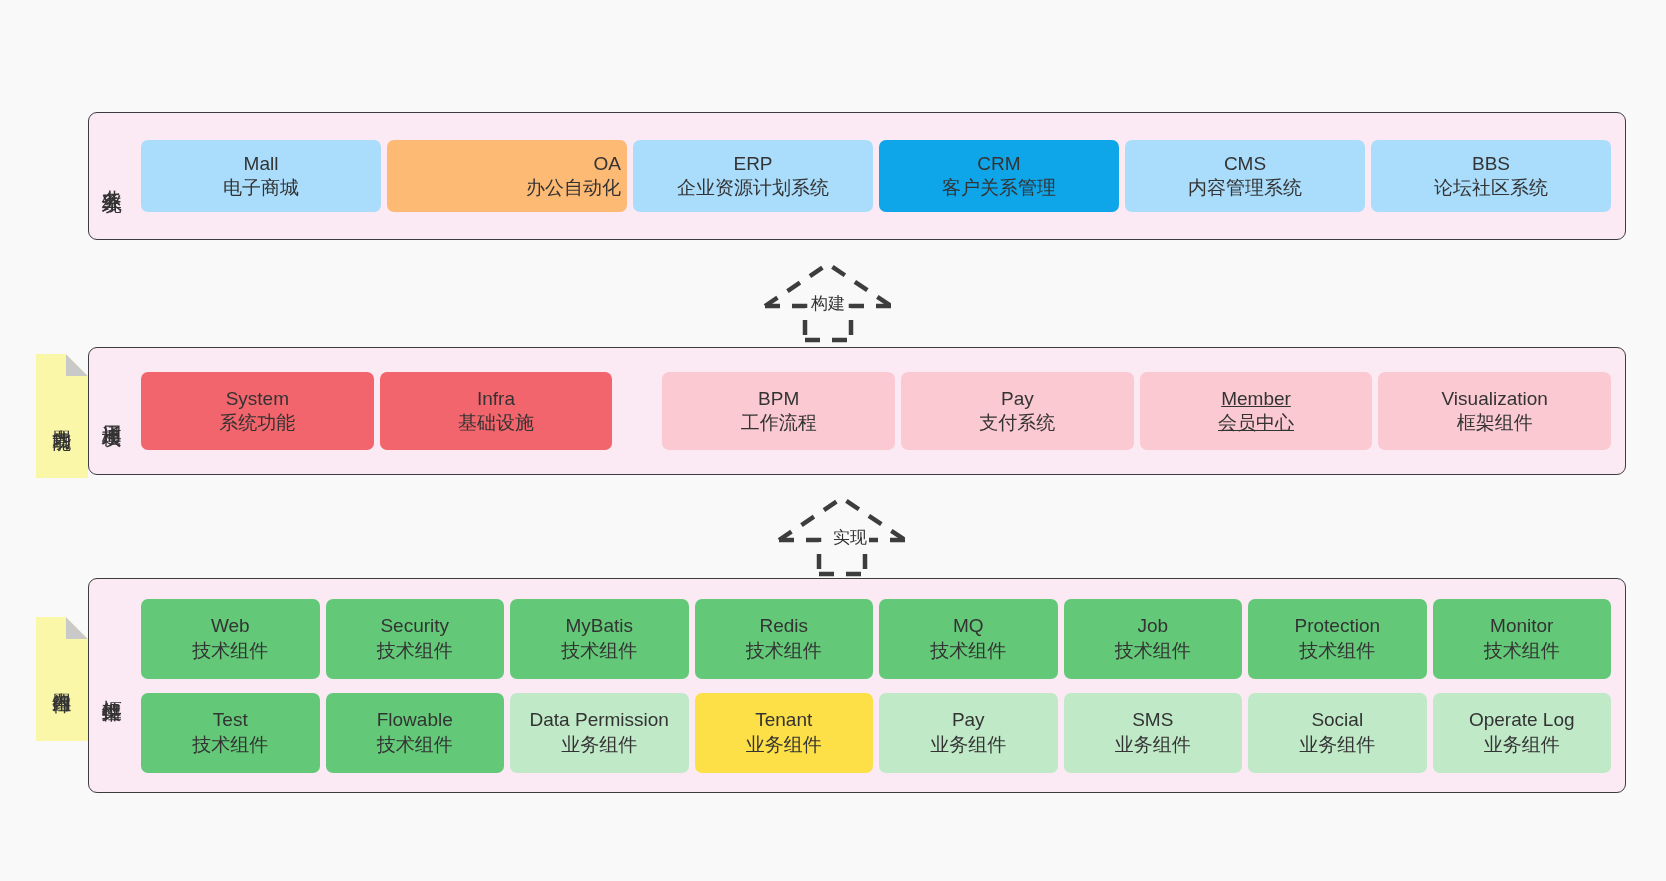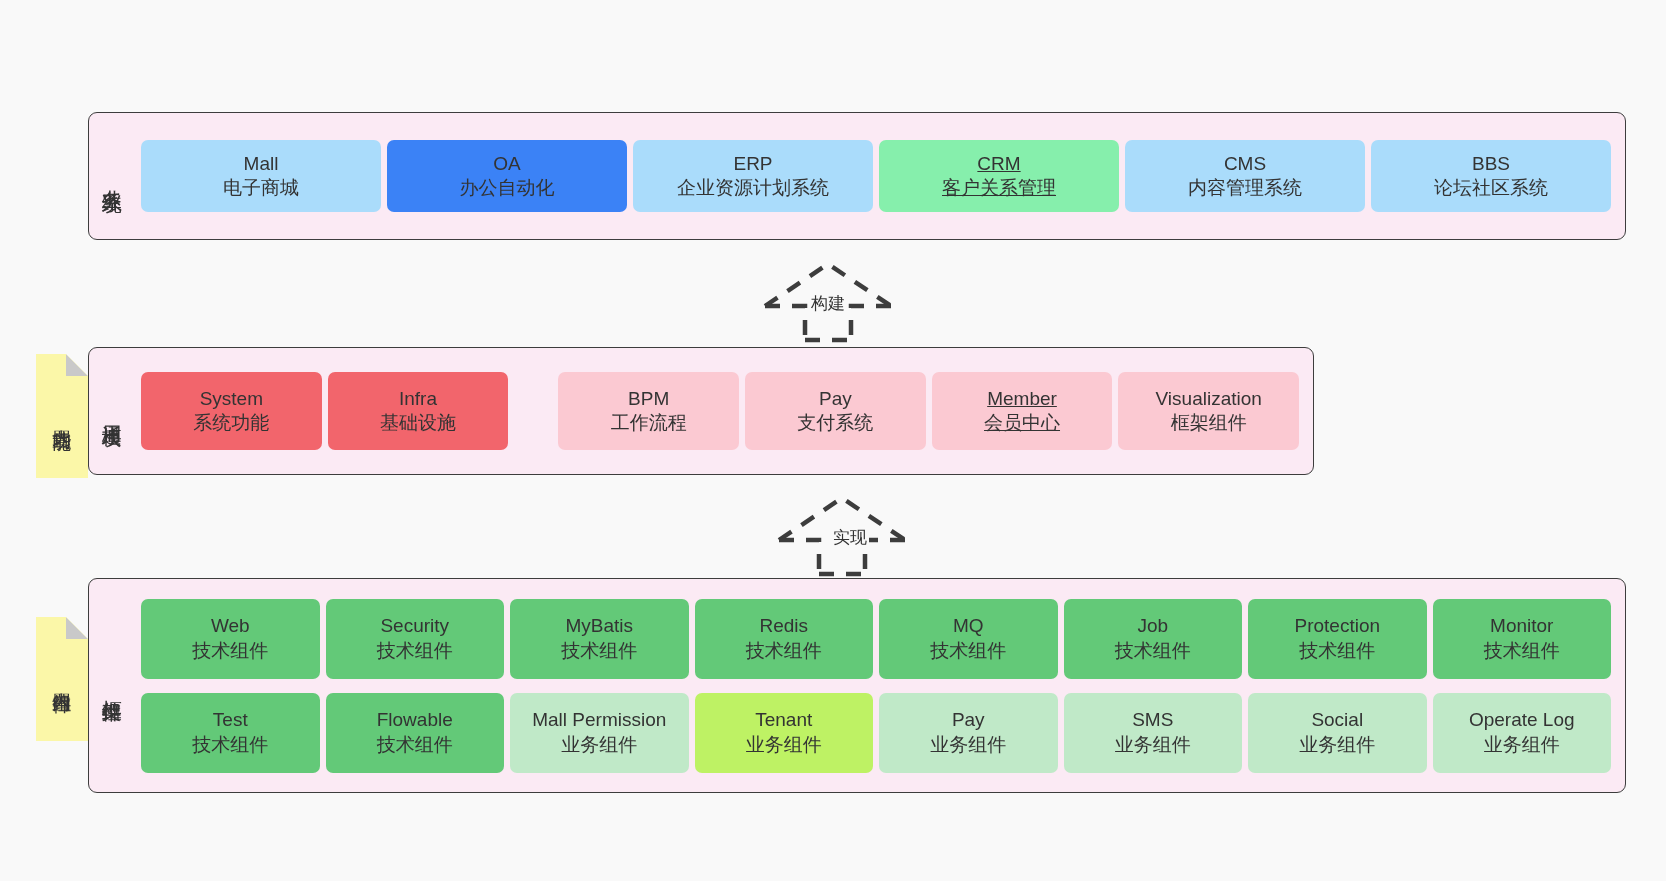--- a/index.html
+++ b/index.html
@@ -112,29 +112,29 @@
 <div class="canvas">
 
   <div class="layer" id="layer-business" style="left:88px;top:112px;width:1538px;height:128px;">
     <div class="layer-title">业务系统</div>
     <div class="layer-body">
       <div class="row" style="height:72px;">
         <div class="cell" style="background:#aadcfb;">
           <span class="en">Mall</span>
           <span class="cn">电子商城</span>
         </div>
-        <div class="cell" style="background:#3b82f6;">
+        <div class="cell" style="background:#fdba74;align-items:flex-end;">
           <span class="en">OA</span>
           <span class="cn">办公自动化</span>
         </div>
         <div class="cell" style="background:#aadcfb;">
           <span class="en">ERP</span>
           <span class="cn">企业资源计划系统</span>
         </div>
-        <div class="cell" style="background:#86efac;text-decoration:underline;">
+        <div class="cell" style="background:#0ea5e9;">
           <span class="en">CRM</span>
           <span class="cn">客户关系管理</span>
         </div>
         <div class="cell" style="background:#aadcfb;">
           <span class="en">CMS</span>
           <span class="cn">内容管理系统</span>
         </div>
         <div class="cell" style="background:#aadcfb;">
           <span class="en">BBS</span>
           <span class="cn">论坛社区系统</span>
@@ -151,21 +151,21 @@
       <path d="M48 82 L94 82" stroke="#3d3d3d" stroke-width="4.5" stroke-dasharray="15 12" fill="none"></path>
     </svg>
     <div class="arrow-label" style="left:52px;top:34px;">构建</div>
   </div>
 
   <div class="note" style="left:36px;top:354px;width:52px;height:124px;">
     <span class="fold"></span>
     <span>内置功能</span>
   </div>
 
-  <div class="layer" id="layer-common" style="left:88px;top:347px;width:1226px;height:128px;">
+  <div class="layer" id="layer-common" style="left:88px;top:347px;width:1538px;height:128px;">
     <div class="layer-title">通用模块</div>
     <div class="layer-body">
       <div class="row" style="height:78px;">
         <div class="cell" style="background:#f2656c;">
           <span class="en">System</span>
           <span class="cn">系统功能</span>
         </div>
         <div class="cell" style="background:#f2656c;justify-content:center;">
           <span class="en">Infra</span>
           <span class="cn">基础设施</span>
@@ -247,24 +247,24 @@
       <div class="row" style="height:80px;">
         <div class="cell" style="background:#63c978;">
           <span class="en">Test</span>
           <span class="cn">技术组件</span>
         </div>
         <div class="cell" style="background:#63c978;">
           <span class="en">Flowable</span>
           <span class="cn">技术组件</span>
         </div>
         <div class="cell" style="background:#c0e9c8;">
-          <span class="en">Mall Permission</span>
-          <span class="cn">业务组件</span>
-        </div>
-        <div class="cell" style="background:#bef264;">
+          <span class="en">Data Permission</span>
+          <span class="cn">业务组件</span>
+        </div>
+        <div class="cell" style="background:#fde047;">
           <span class="en">Tenant</span>
           <span class="cn">业务组件</span>
         </div>
         <div class="cell" style="background:#c0e9c8;">
           <span class="en">Pay</span>
           <span class="cn">业务组件</span>
         </div>
         <div class="cell" style="background:#c0e9c8;">
           <span class="en">SMS</span>
           <span class="cn">业务组件</span>

